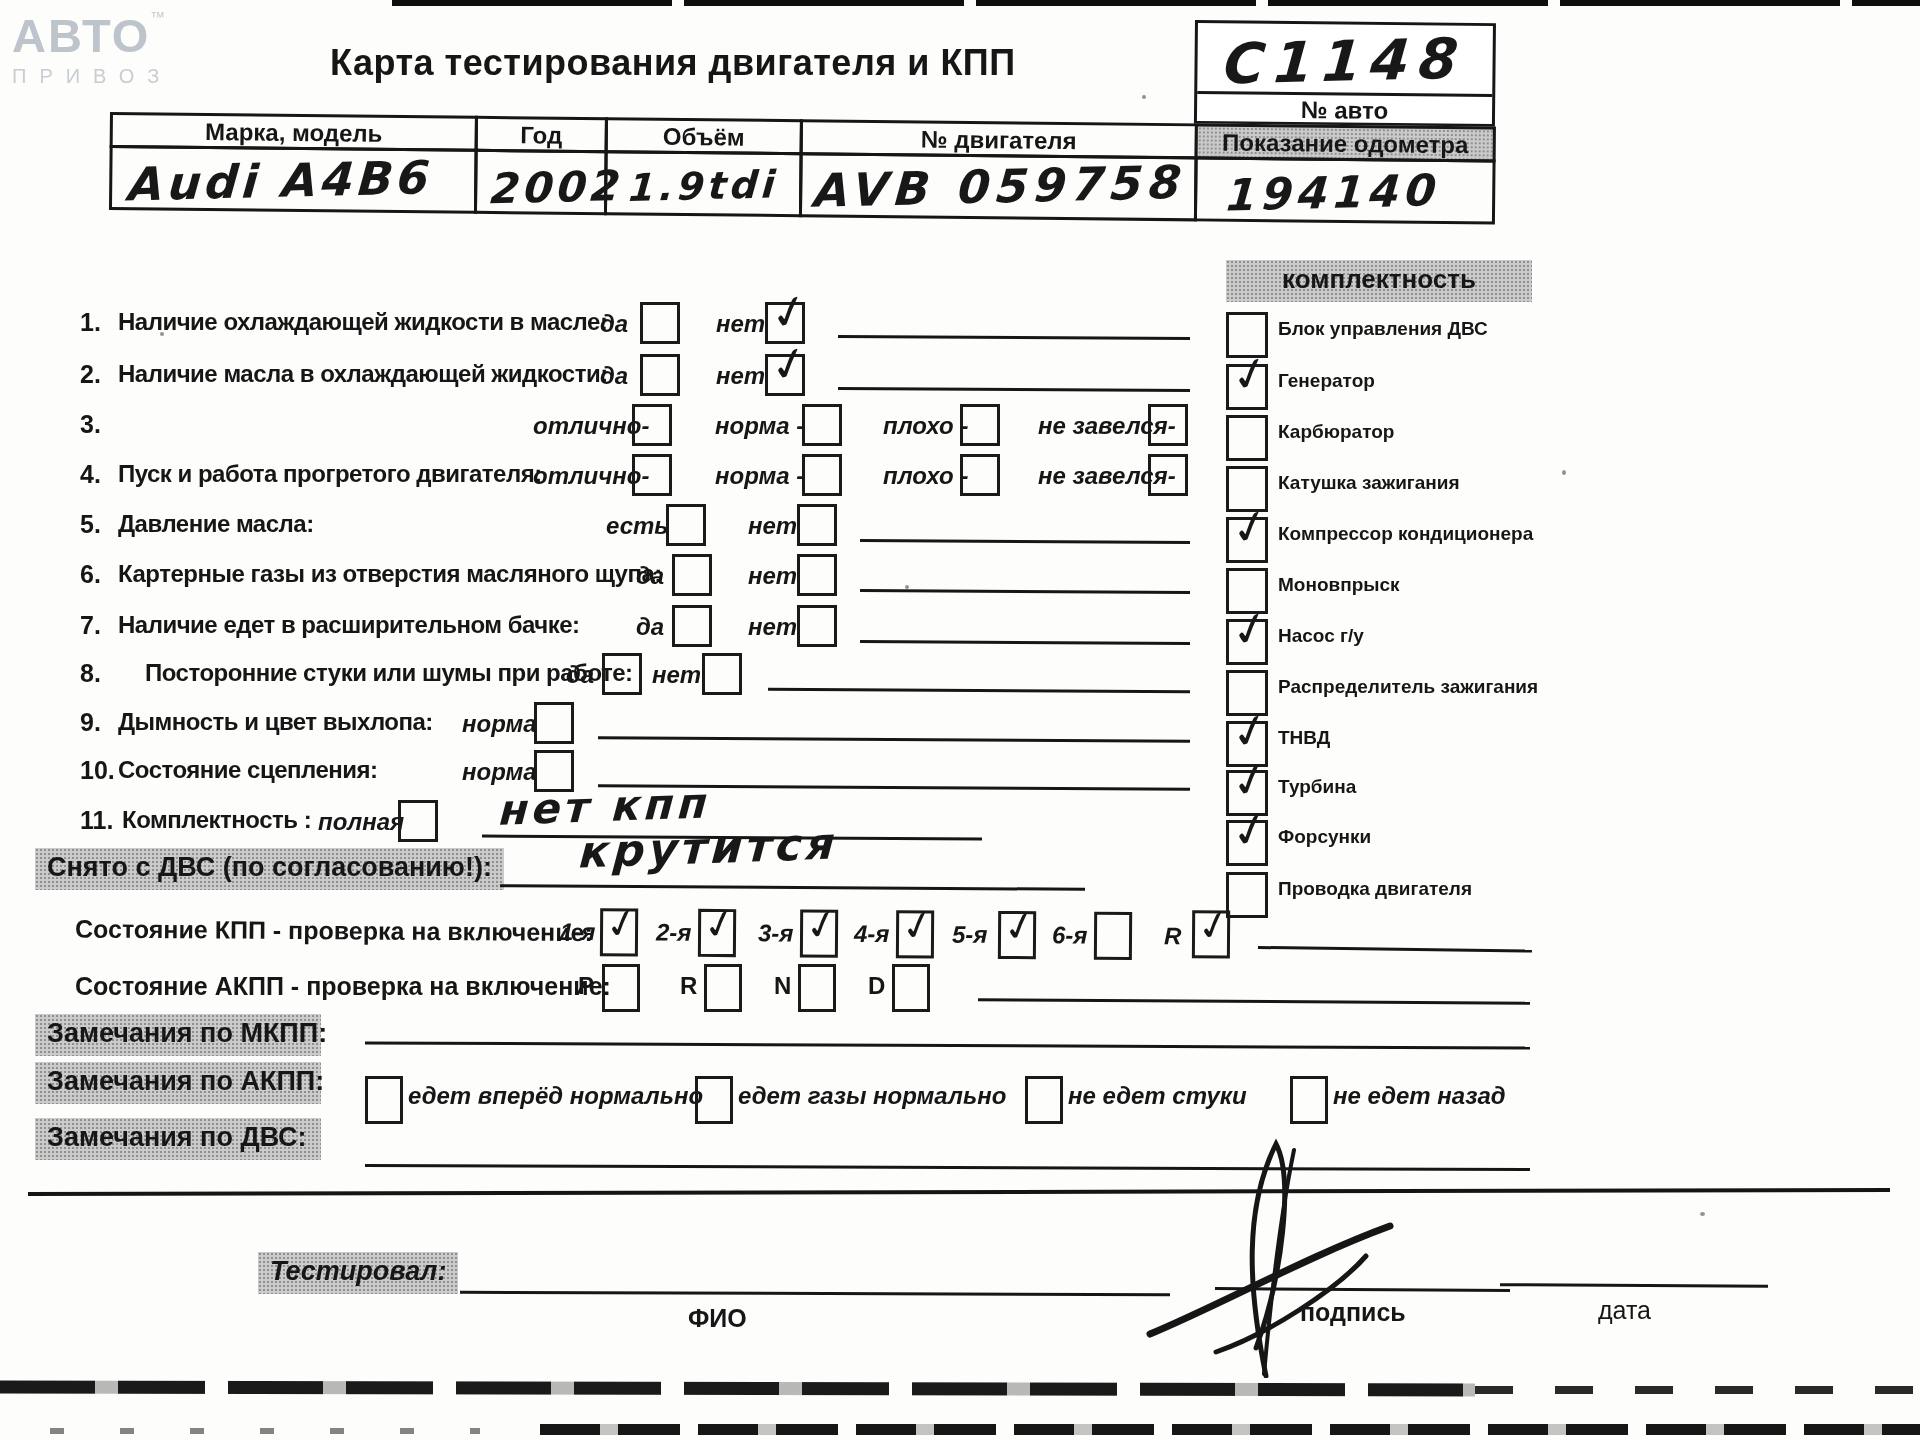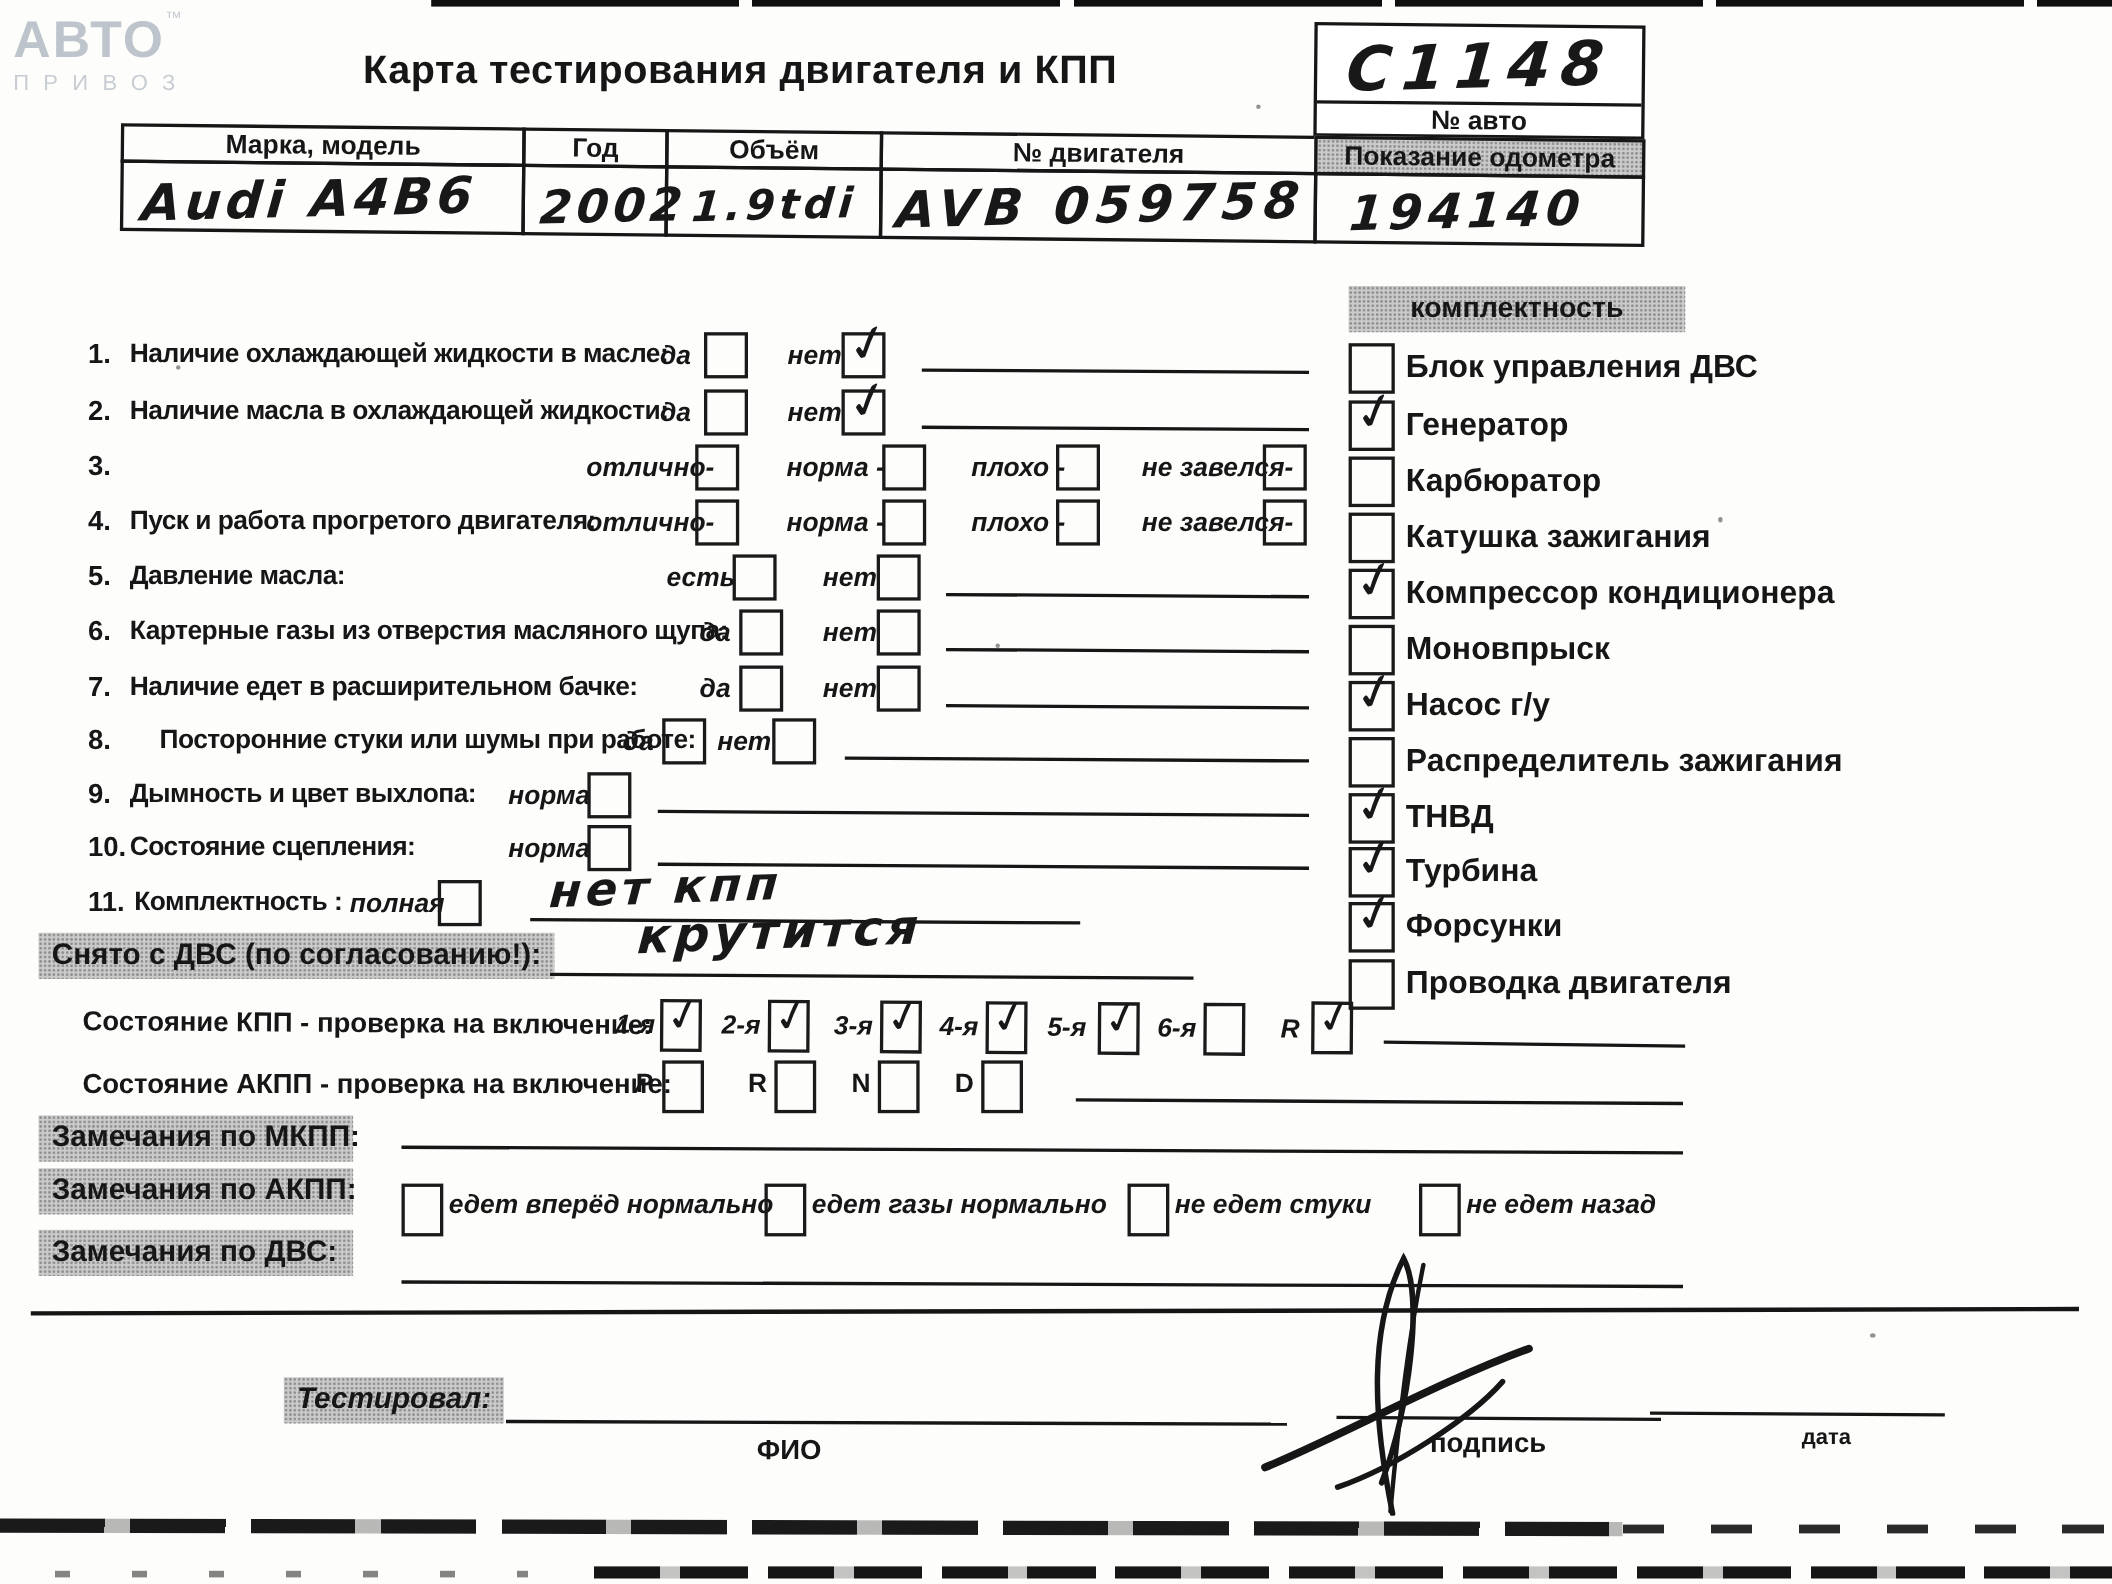--- a/index.html
+++ b/index.html
@@ -19,21 +19,21 @@
   .wline{position:absolute;height:3px;background:#161616;transform:rotate(0.35deg);}
   .shade{background-color:#cbcbcb;background-image:radial-gradient(circle,#8f8f8f 1px,transparent 1.4px);
          background-size:4px 4px;display:inline-block;padding:4px 12px 7px 12px;}
   .slabel{font-size:27px;font-weight:700;white-space:nowrap;}
   .hw{font-family:"DejaVu Sans",sans-serif;font-style:italic;font-weight:700;color:#181818;
       display:inline-block;transform:skewX(-6deg) rotate(-2deg);letter-spacing:4px;white-space:nowrap;}
   .lead{font-size:25px;font-weight:700;white-space:nowrap;}
   .vtable{position:absolute;left:110px;top:112px;width:1386px;height:98px;transform:rotate(0.6deg);transform-origin:left top;}
   .vcell{position:absolute;border:3px solid #161616;box-sizing:border-box;}
   .vhead{font-size:24px;font-weight:700;text-align:center;line-height:32px;}
-  .eqlabel{position:absolute;font-size:29px;font-weight:700;white-space:nowrap;}
+  .eqlabel{position:absolute;font-size:19px;font-weight:700;white-space:nowrap;}
   .speck{position:absolute;background:#3a3a3a;border-radius:50%;opacity:0.55;}
   .secline{position:absolute;height:3px;background:#151515;}
 </style>
 </head>
 <body>
 
 <div class="abs" style="left:392px;top:0;width:1528px;height:6px;background:repeating-linear-gradient(90deg,#0f0f0f 0 280px,transparent 280px 292px);"></div>
 <div class="abs" style="left:0;top:1382px;width:1475px;height:13px;transform:rotate(0.12deg);background:repeating-linear-gradient(90deg,#1a1a1a 0 95px,rgba(26,26,26,0.3) 95px 118px,#1a1a1a 118px 205px,transparent 205px 228px);"></div>
 <div class="abs" style="left:1475px;top:1386px;width:445px;height:8px;background:repeating-linear-gradient(90deg,#2a2a2a 0 38px,transparent 38px 80px);"></div>
 <div class="abs" style="left:540px;top:1424px;width:1380px;height:11px;background:repeating-linear-gradient(90deg,#161616 0 60px,rgba(22,22,22,0.25) 60px 78px,#161616 78px 140px,transparent 140px 158px);"></div>
@@ -386,14 +386,14 @@
   <path d="M118,214 C170,196 238,152 268,118" stroke="#161616" stroke-width="5" fill="none" stroke-linecap="round"></path>
 </svg>
 
 <div class="row" style="top:1252px;height:80px;">
   <div class="shade slabel abs" style="left:258px;top:0;font-style:italic;">Тестировал:</div>
   <span class="wline" style="left:460px;width:710px;top:40px;transform:rotate(0.2deg);"></span>
   <span class="abs" style="left:688px;top:52px;font-size:25px;font-weight:700;">ФИО</span>
   <span class="wline" style="left:1215px;width:295px;top:36px;"></span>
   <span class="abs" style="left:1300px;top:46px;font-size:25px;font-weight:700;">подпись</span>
   <span class="wline" style="left:1500px;width:268px;top:32px;"></span>
-  <span class="abs" style="left:1598px;top:44px;font-size:20px;font-weight:700;margin-left:40px;">дата</span>
+  <span class="abs" style="left:1598px;top:44px;font-size:25px;font-weight:400;">дата</span>
 </div>
 
 </body></html>

